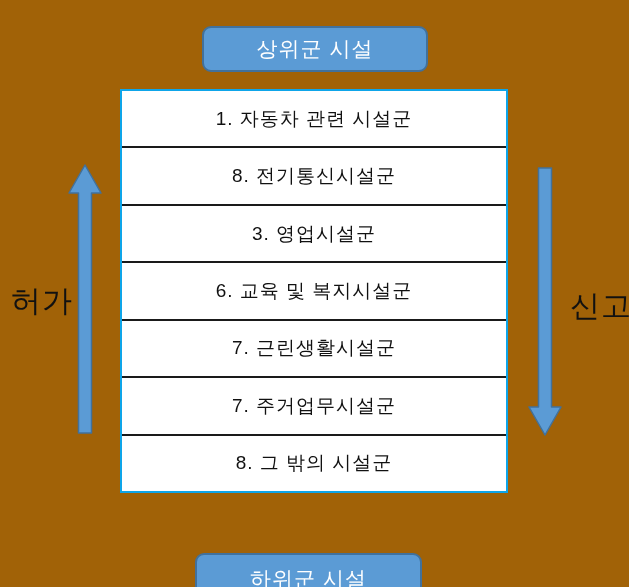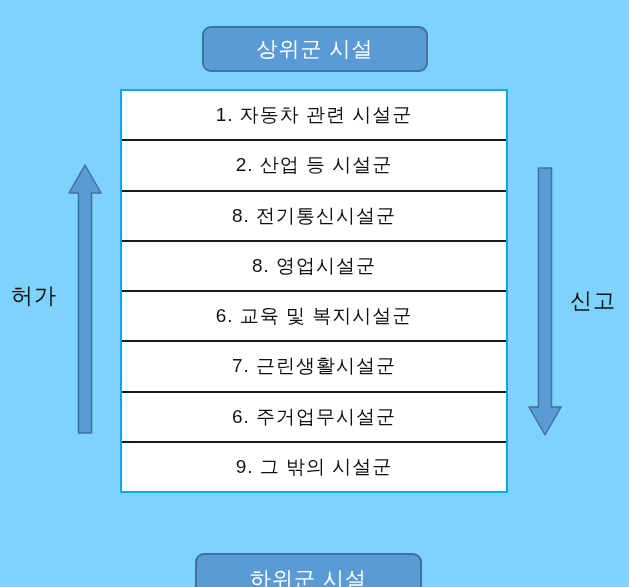--- a/index.html
+++ b/index.html
@@ -5,21 +5,21 @@
   html, body {
     margin: 0;
     padding: 0;
     background: #ffffff;
     font-family: "Liberation Sans", "DejaVu Sans", sans-serif;
   }
   .canvas {
     position: relative;
     width: 629px;
     height: 587px;
-    background: #7dd3fc;
+    background: #a16207;
     overflow: hidden;
   }
   .pill-box {
     position: absolute;
     background: #5b9bd5;
     border: 2px solid #41719c;
     border-radius: 9px;
     color: #ffffff;
     display: flex;
     align-items: center;
@@ -65,21 +65,21 @@
     box-sizing: border-box;
   }
   .group-row:last-child {
     border-bottom: none;
   }
   .side-arrow {
     position: absolute;
   }
   .side-label {
     position: absolute;
-    font-size: 22px;
+    font-size: 30px;
     color: #111111;
     letter-spacing: 1px;
     white-space: nowrap;
   }
   .left-label {
     left: 11px;
     top: 281px;
   }
   .right-label {
     left: 570px;
@@ -90,27 +90,26 @@
 <body>
 
 <div class="canvas">
 
   <div class="pill-box top-box">
     <span>상위군 시설</span>
   </div>
 
   <div class="group-table">
     <div class="group-row">1. 자동차 관련 시설군</div>
-    <div class="group-row">2. 산업 등 시설군</div>
     <div class="group-row">8. 전기통신시설군</div>
-    <div class="group-row">8. 영업시설군</div>
+    <div class="group-row">3. 영업시설군</div>
     <div class="group-row">6. 교육 및 복지시설군</div>
     <div class="group-row">7. 근린생활시설군</div>
-    <div class="group-row">6. 주거업무시설군</div>
-    <div class="group-row">9. 그 밖의 시설군</div>
+    <div class="group-row">7. 주거업무시설군</div>
+    <div class="group-row">8. 그 밖의 시설군</div>
   </div>
 
   <svg class="side-arrow" style="left:64px; top:163px;" width="42" height="272" viewBox="0 0 42 272">
     <polygon points="21,2 37,30 27.5,30 27.5,270 14.5,270 14.5,30 5,30" fill="#5b9bd5" stroke="#41719c" stroke-width="1.5" stroke-linejoin="round"></polygon>
   </svg>
 
   <svg class="side-arrow" style="left:524px; top:167px;" width="42" height="270" viewBox="0 0 42 270">
     <polygon points="14.5,1 27.5,1 27.5,240 37,240 21,268 5,240 14.5,240" fill="#5b9bd5" stroke="#41719c" stroke-width="1.5" stroke-linejoin="round"></polygon>
   </svg>
 

